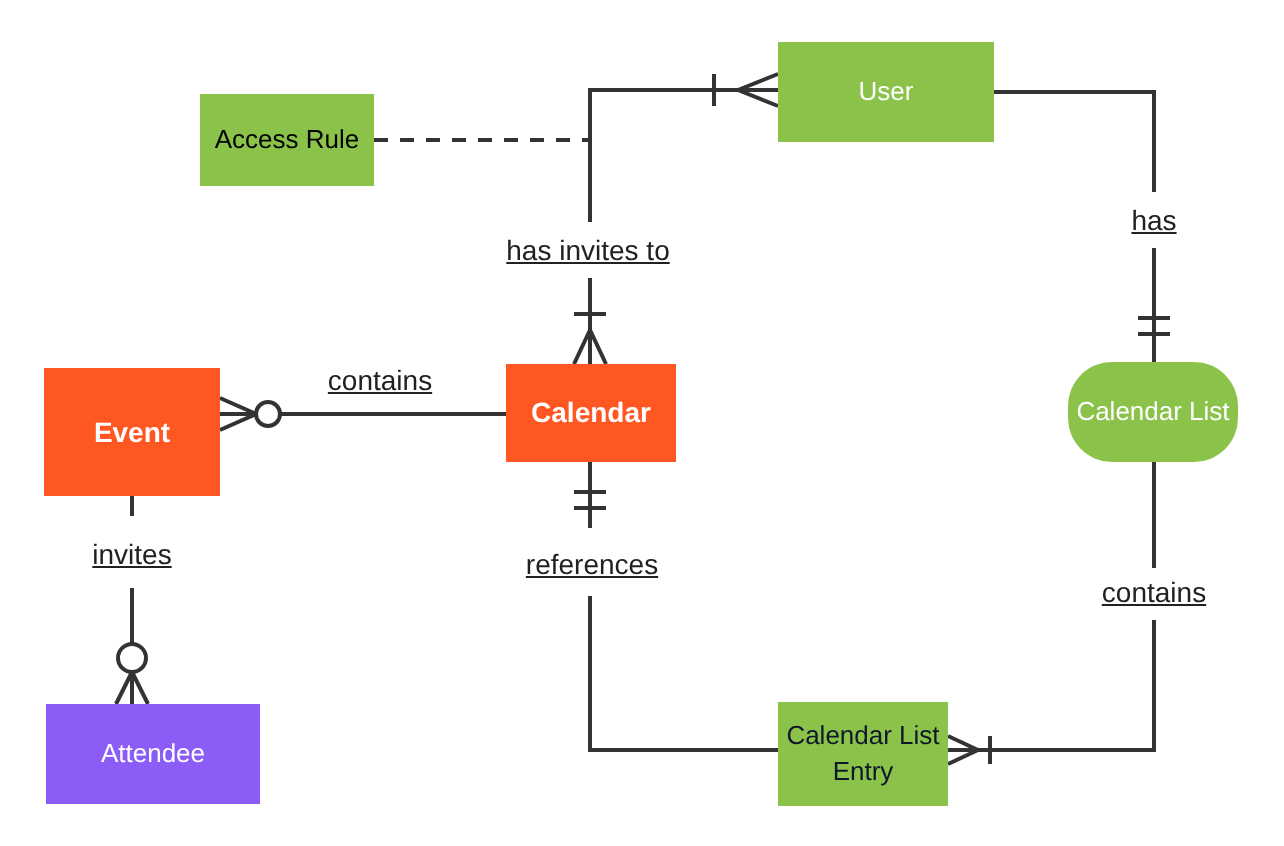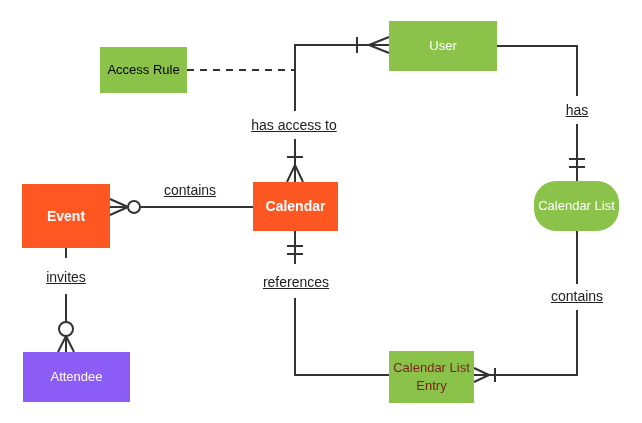--- a/index.html
+++ b/index.html
@@ -107,27 +107,27 @@
   </div>
 
   <div class="entity green" style="left: 534px; top: 181px; width: 85px; height: 50px; background: rgb(139, 195, 74); color: rgb(255, 255, 255); border-radius: 22px;">
     <span class="entity-label">Calendar List</span>
   </div>
 
   <div class="entity green" style="left: 23px; top: 352px; width: 107px; height: 50px; background: #8b5cf6; color: rgb(255, 255, 255);">
     <span class="entity-label">Attendee</span>
   </div>
 
-  <div class="entity green" style="left: 389px; top: 351px; width: 85px; height: 52px; background: rgb(139, 195, 74); color: #7f1d1d;">
+  <div class="entity green" style="left: 389px; top: 351px; width: 85px; height: 52px; background: rgb(139, 195, 74); color: #0f172a;">
     <span class="entity-label">Calendar List Entry</span>
   </div>
 
   <div class="rel-label" style="left:190px;top:190px">contains</div>
 
-  <div class="rel-label" style="left:294px;top:125px">has access to</div>
+  <div class="rel-label" style="left:294px;top:125px">has invites to</div>
 
   <div class="rel-label" style="left:577px;top:110px">has</div>
 
   <div class="rel-label" style="left:577px;top:296px">contains</div>
 
   <div class="rel-label" style="left:296px;top:282px">references</div>
 
   <div class="rel-label" style="left:66px;top:277px">invites</div>
 
 </div>

